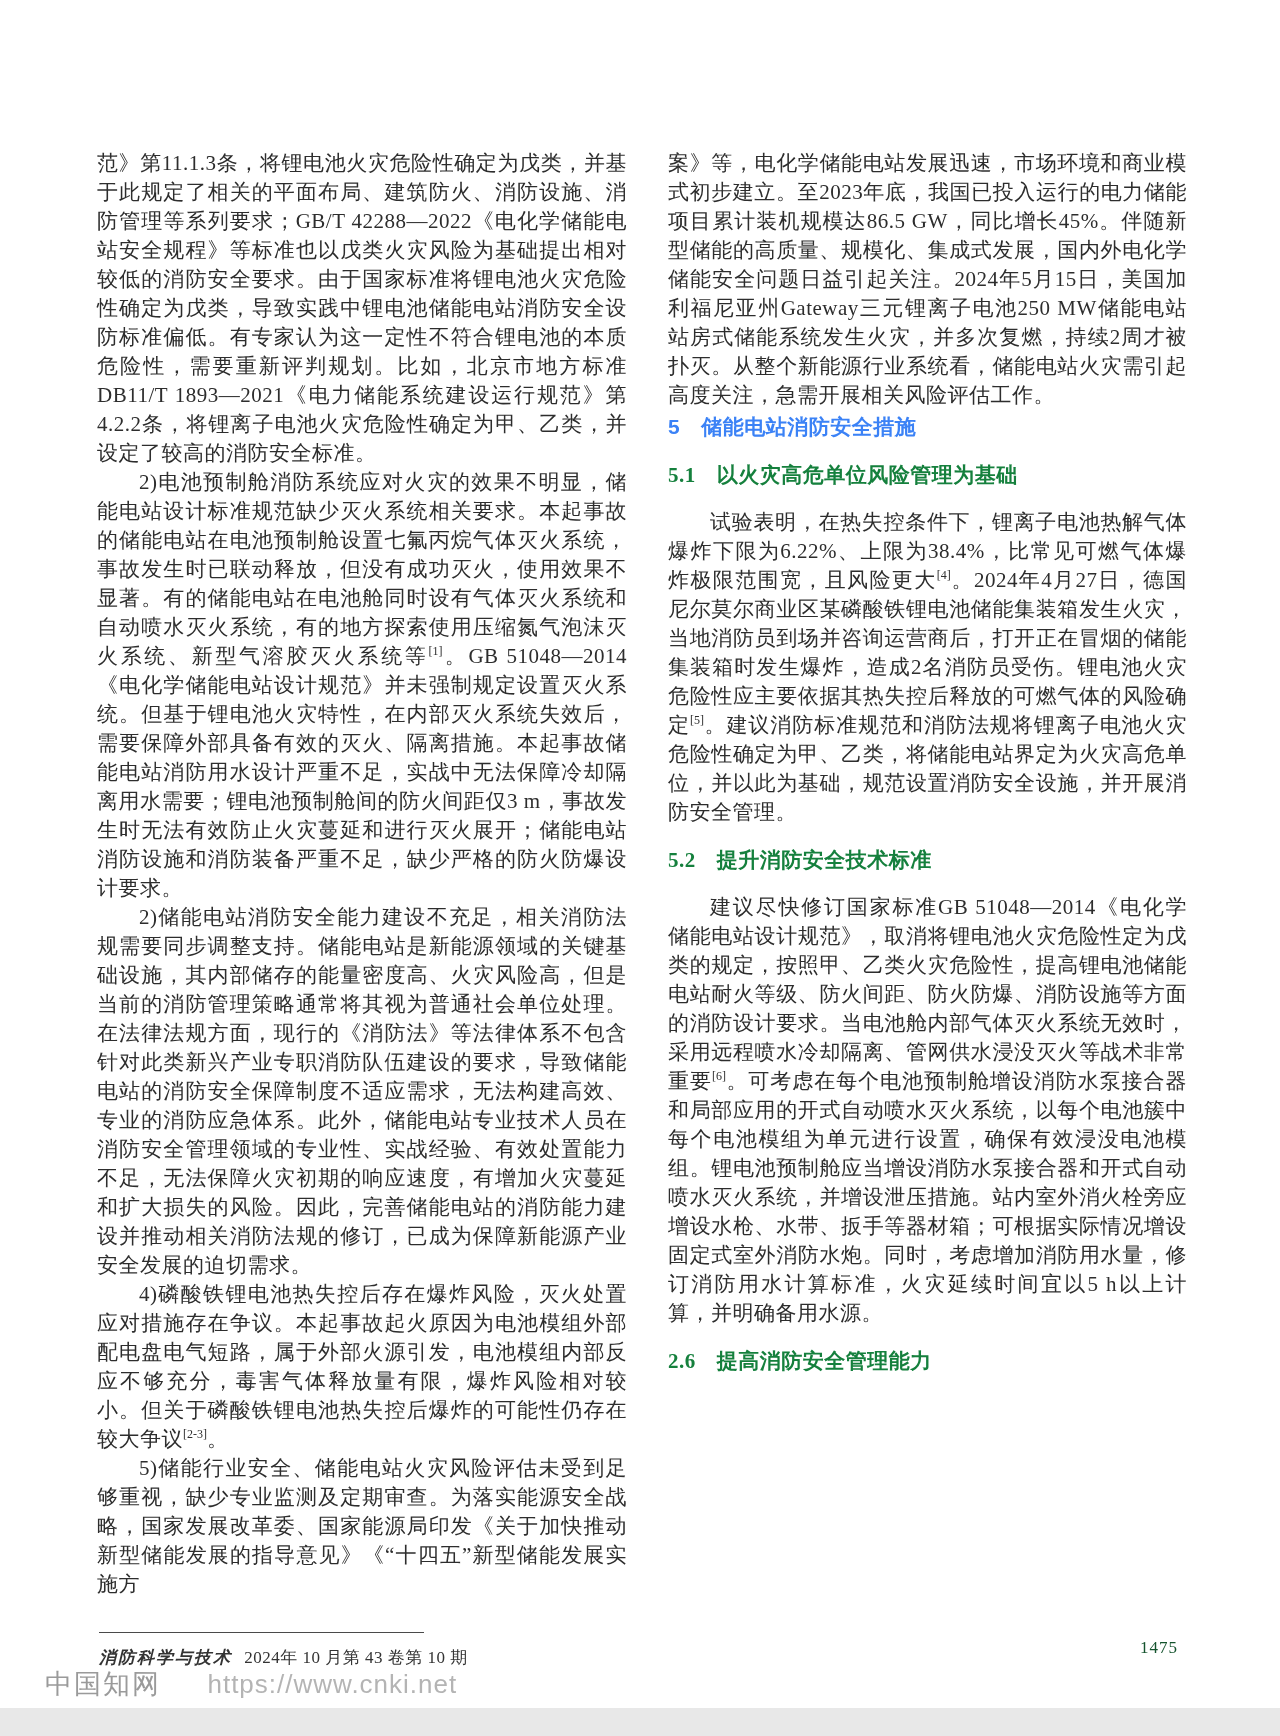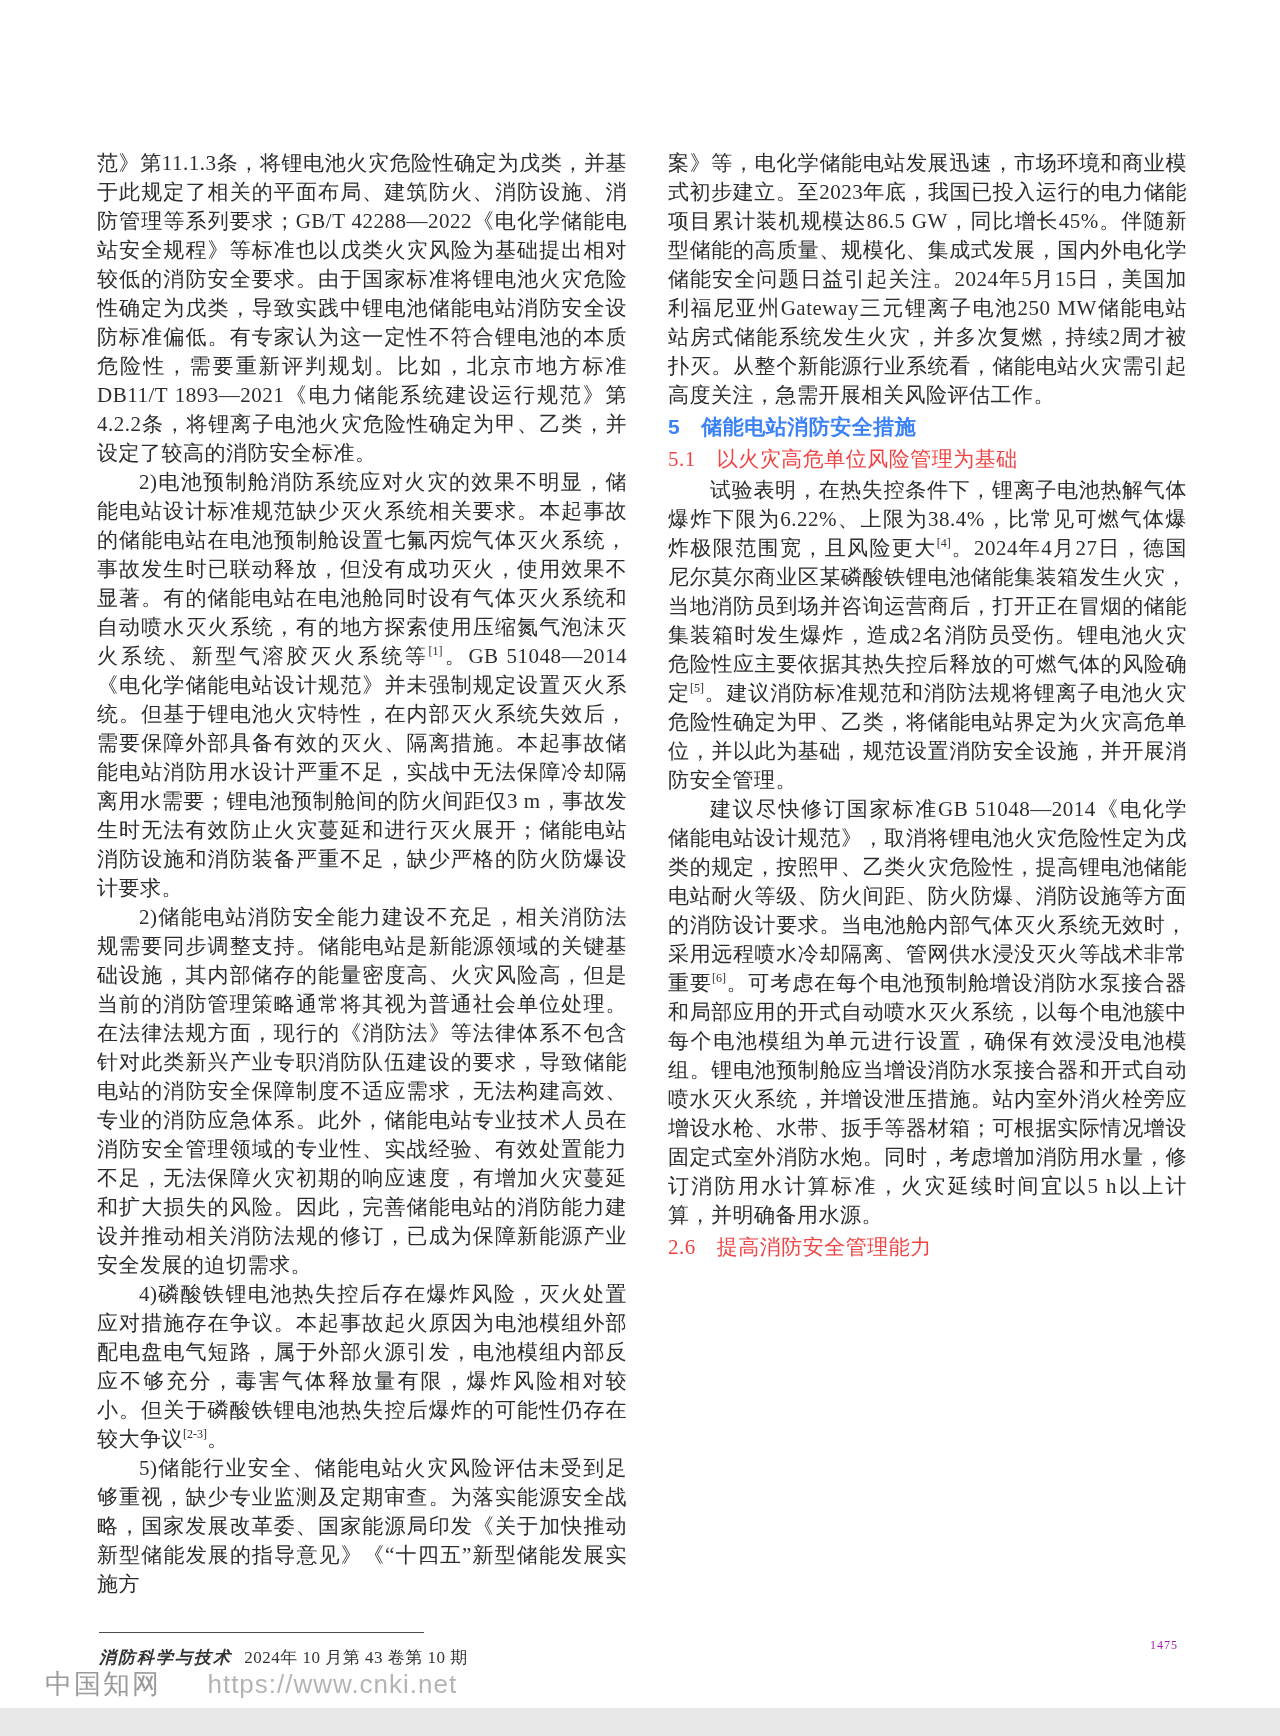--- a/index.html
+++ b/index.html
@@ -30,25 +30,25 @@
   .h1 {
     margin: 2px 0;
     font-family: "Liberation Sans", "DejaVu Sans", sans-serif;
     font-weight: bold;
     font-size: 21px;
     line-height: 30px;
     color: #3b82f6;
     text-align: left;
   }
   .h2 {
-    margin: 2px 0;
-    font-weight: normal;
+    margin: 18px 0;
+    font-weight: bold;
     font-size: 21px;
     line-height: 30px;
-    color: #ef4444;
+    color: #15803d;
     text-align: left;
   }
   .h-num { margin-right: 1em; }
 
   .footer-rule {
     position: absolute;
     left: 99px;
     top: 1632px;
     width: 325px;
     height: 1px;
@@ -66,22 +66,22 @@
     font-style: italic;
     font-weight: bold;
     letter-spacing: 2px;
     margin-right: 8px;
   }
   .journal-issue { letter-spacing: 0.5px; }
   .page-number {
     position: absolute;
     right: 102px;
     top: 1638px;
-    font-size: 12px;
-    color: #a21caf;
+    font-size: 17px;
+    color: #14532d;
     letter-spacing: 1px;
   }
   .watermark {
     position: absolute;
     left: 45px;
     top: 1666px;
     font-family: "Liberation Sans", "DejaVu Sans", sans-serif;
     white-space: nowrap;
   }
   .wm-name {
@@ -115,20 +115,23 @@
 
     <h2 class="h1">
       <span class="h-num">5</span><span>储能电站消防安全措施</span>
     </h2>
 
     <h3 class="h2">
       <span class="h-num">5.1</span><span>以火灾高危单位风险管理为基础</span>
     </h3>
     <p class="body-text indent">试验表明，在热失控条件下，锂离子电池热解气体爆炸下限为6.22%、上限为38.4%，比常见可燃气体爆炸极限范围宽，且风险更大<sup>[4]</sup>。2024年4月27日，德国尼尔莫尔商业区某磷酸铁锂电池储能集装箱发生火灾，当地消防员到场并咨询运营商后，打开正在冒烟的储能集装箱时发生爆炸，造成2名消防员受伤。锂电池火灾危险性应主要依据其热失控后释放的可燃气体的风险确定<sup>[5]</sup>。建议消防标准规范和消防法规将锂离子电池火灾危险性确定为甲、乙类，将储能电站界定为火灾高危单位，并以此为基础，规范设置消防安全设施，并开展消防安全管理。</p>
 
+    <h3 class="h2">
+      <span class="h-num">5.2</span><span>提升消防安全技术标准</span>
+    </h3>
     <p class="body-text indent">建议尽快修订国家标准GB 51048—2014《电化学储能电站设计规范》，取消将锂电池火灾危险性定为戊类的规定，按照甲、乙类火灾危险性，提高锂电池储能电站耐火等级、防火间距、防火防爆、消防设施等方面的消防设计要求。当电池舱内部气体灭火系统无效时，采用远程喷水冷却隔离、管网供水浸没灭火等战术非常重要<sup>[6]</sup>。可考虑在每个电池预制舱增设消防水泵接合器和局部应用的开式自动喷水灭火系统，以每个电池簇中每个电池模组为单元进行设置，确保有效浸没电池模组。锂电池预制舱应当增设消防水泵接合器和开式自动喷水灭火系统，并增设泄压措施。站内室外消火栓旁应增设水枪、水带、扳手等器材箱；可根据实际情况增设固定式室外消防水炮。同时，考虑增加消防用水量，修订消防用水计算标准，火灾延续时间宜以5 h以上计算，并明确备用水源。</p>
 
     <h3 class="h2">
       <span class="h-num">2.6</span><span>提高消防安全管理能力</span>
     </h3>
   </div>
 
   <div class="footer-rule"></div>
   <div class="footer-journal">
     <span class="journal-name">消防科学与技术</span>

